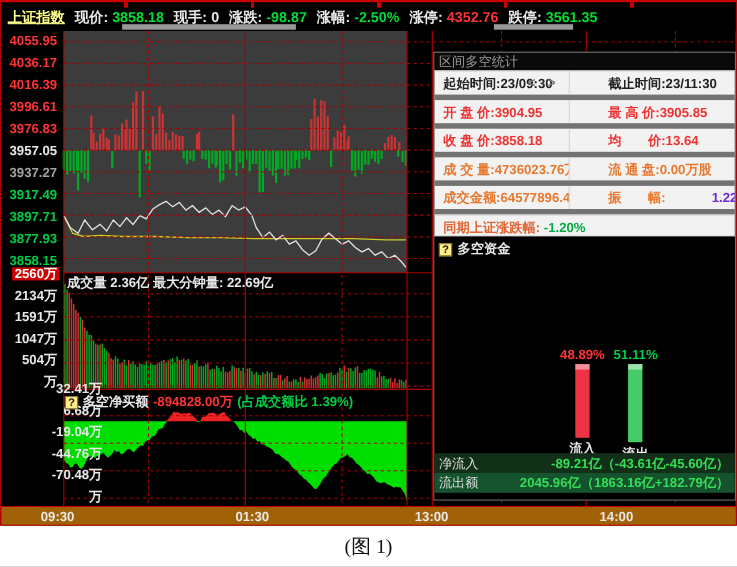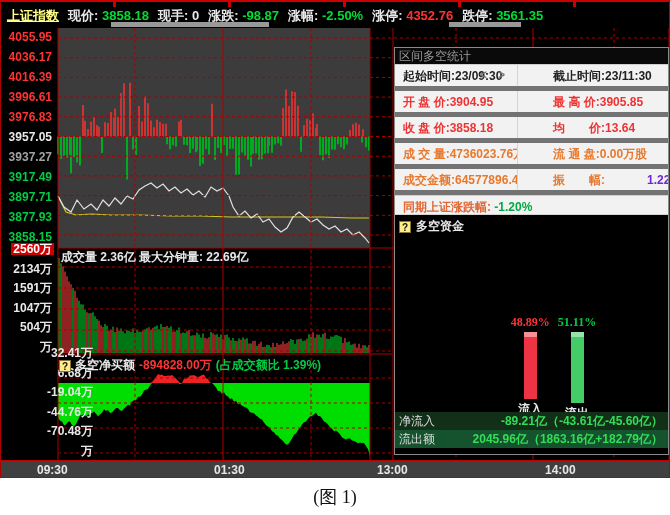--- a/index.html
+++ b/index.html
@@ -31,39 +31,39 @@
   .naxis{top:347px;height:110px;padding-left:41px;}
   .axcol span{line-height:12px;padding:0 2px;}
   
   .ovl{position:absolute;z-index:3;font-size:12px;font-weight:700;color:#e8e8e8;white-space:nowrap;}
   .vol-info{left:60px;top:249px;}
   .nb-info{left:58px;top:357px;display:flex;gap:4px;align-items:center;}
   .helpicon{display:inline-block;width:12px;height:12px;background:#ffee88;color:#111;
             font-size:10px;line-height:12px;text-align:center;font-weight:700;border:1px solid #887733;box-sizing:border-box;}
   .nb-val{color:#ff3333;} .nb-ratio{color:#00cc44;}
   
-  .taxis{position:absolute;left:0;top:460px;width:670px;height:16px;background:#404040;z-index:4;
+  .taxis{position:absolute;left:0;top:460px;width:670px;height:16px;background:#a16207;z-index:4;
          border-top:1px solid #c00000;border-bottom:1px solid #c00000;}
   .taxis span{position:absolute;top:2px;color:#e8e8e8;font-size:12px;font-weight:700;}
   .taxis span:nth-of-type(1){left:36px;} .taxis span:nth-of-type(2){left:213px;}
   .taxis span:nth-of-type(3){left:376px;} .taxis span:nth-of-type(4){left:544px;}
   
   .panel{position:absolute;left:393px;top:47px;width:275px;height:408px;z-index:5;background:#000;
          border:1px solid #8a8a8a;box-sizing:border-box;display:flex;flex-direction:column;}
   .ptitle{height:16px;background:#0a0a0a;color:#9a9a9a;font-size:12px;line-height:16px;padding-left:4px;}
   .ptable{background:#f2f2f2;border-top:1px solid #cfcfcf;}
   .srow{display:flex;height:21px;border-bottom:5px solid #737373;font-size:12px;font-weight:700;gap:27px;}
   .scell{position:relative;width:50%;box-sizing:border-box;padding:3px 0 0 8px;white-space:nowrap;overflow:hidden;}
   .scell:first-child{border-right:1px solid #d4d4d4;}
   .nav{position:absolute;right:8px;top:3px;color:#777;font-weight:700;letter-spacing:4px;cursor:pointer;}
   .sfoot{height:20px;font-size:12px;font-weight:700;padding:3px 0 0 8px;box-sizing:border-box;border-bottom:1px solid #d4d4d4;}
   .funds{position:relative;flex:1;background:#000;}
   .ftitle{display:flex;gap:5px;align-items:center;padding:3px 0 0 4px;color:#e8e8e8;font-size:12px;font-weight:700;}
   .fbars{position:absolute;top:100px;left:0;right:0;display:flex;justify-content:center;gap:8px;transform:translateX(22px);}
-  .fund-col{display:flex;flex-direction:column;align-items:center;font-family:Liberation Serif, serif;}
+  .fund-col{display:flex;flex-direction:column;align-items:center;}
   .fpct{font-size:12px;font-weight:700;margin-bottom:2px;}
   .fbar{width:13px;position:relative;}
   .fbar::before{content:"";position:absolute;left:0;top:0;width:100%;height:5px;background:rgba(255,255,255,.45);}
   .fname{color:#e8e8e8;font-size:12px;font-weight:700;margin-top:2px;}
   .frows{position:absolute;left:0;right:0;bottom:6px;}
   .frow{display:flex;height:18px;align-items:center;font-size:12px;}
   .flabel{color:#ddd;padding-left:4px;width:48px;}
   .fval{flex:1;text-align:right;padding-right:5px;font-weight:700;white-space:nowrap;}
   
   .caption{position:absolute;left:0;top:478px;width:670px;height:37px;background:#fff;

